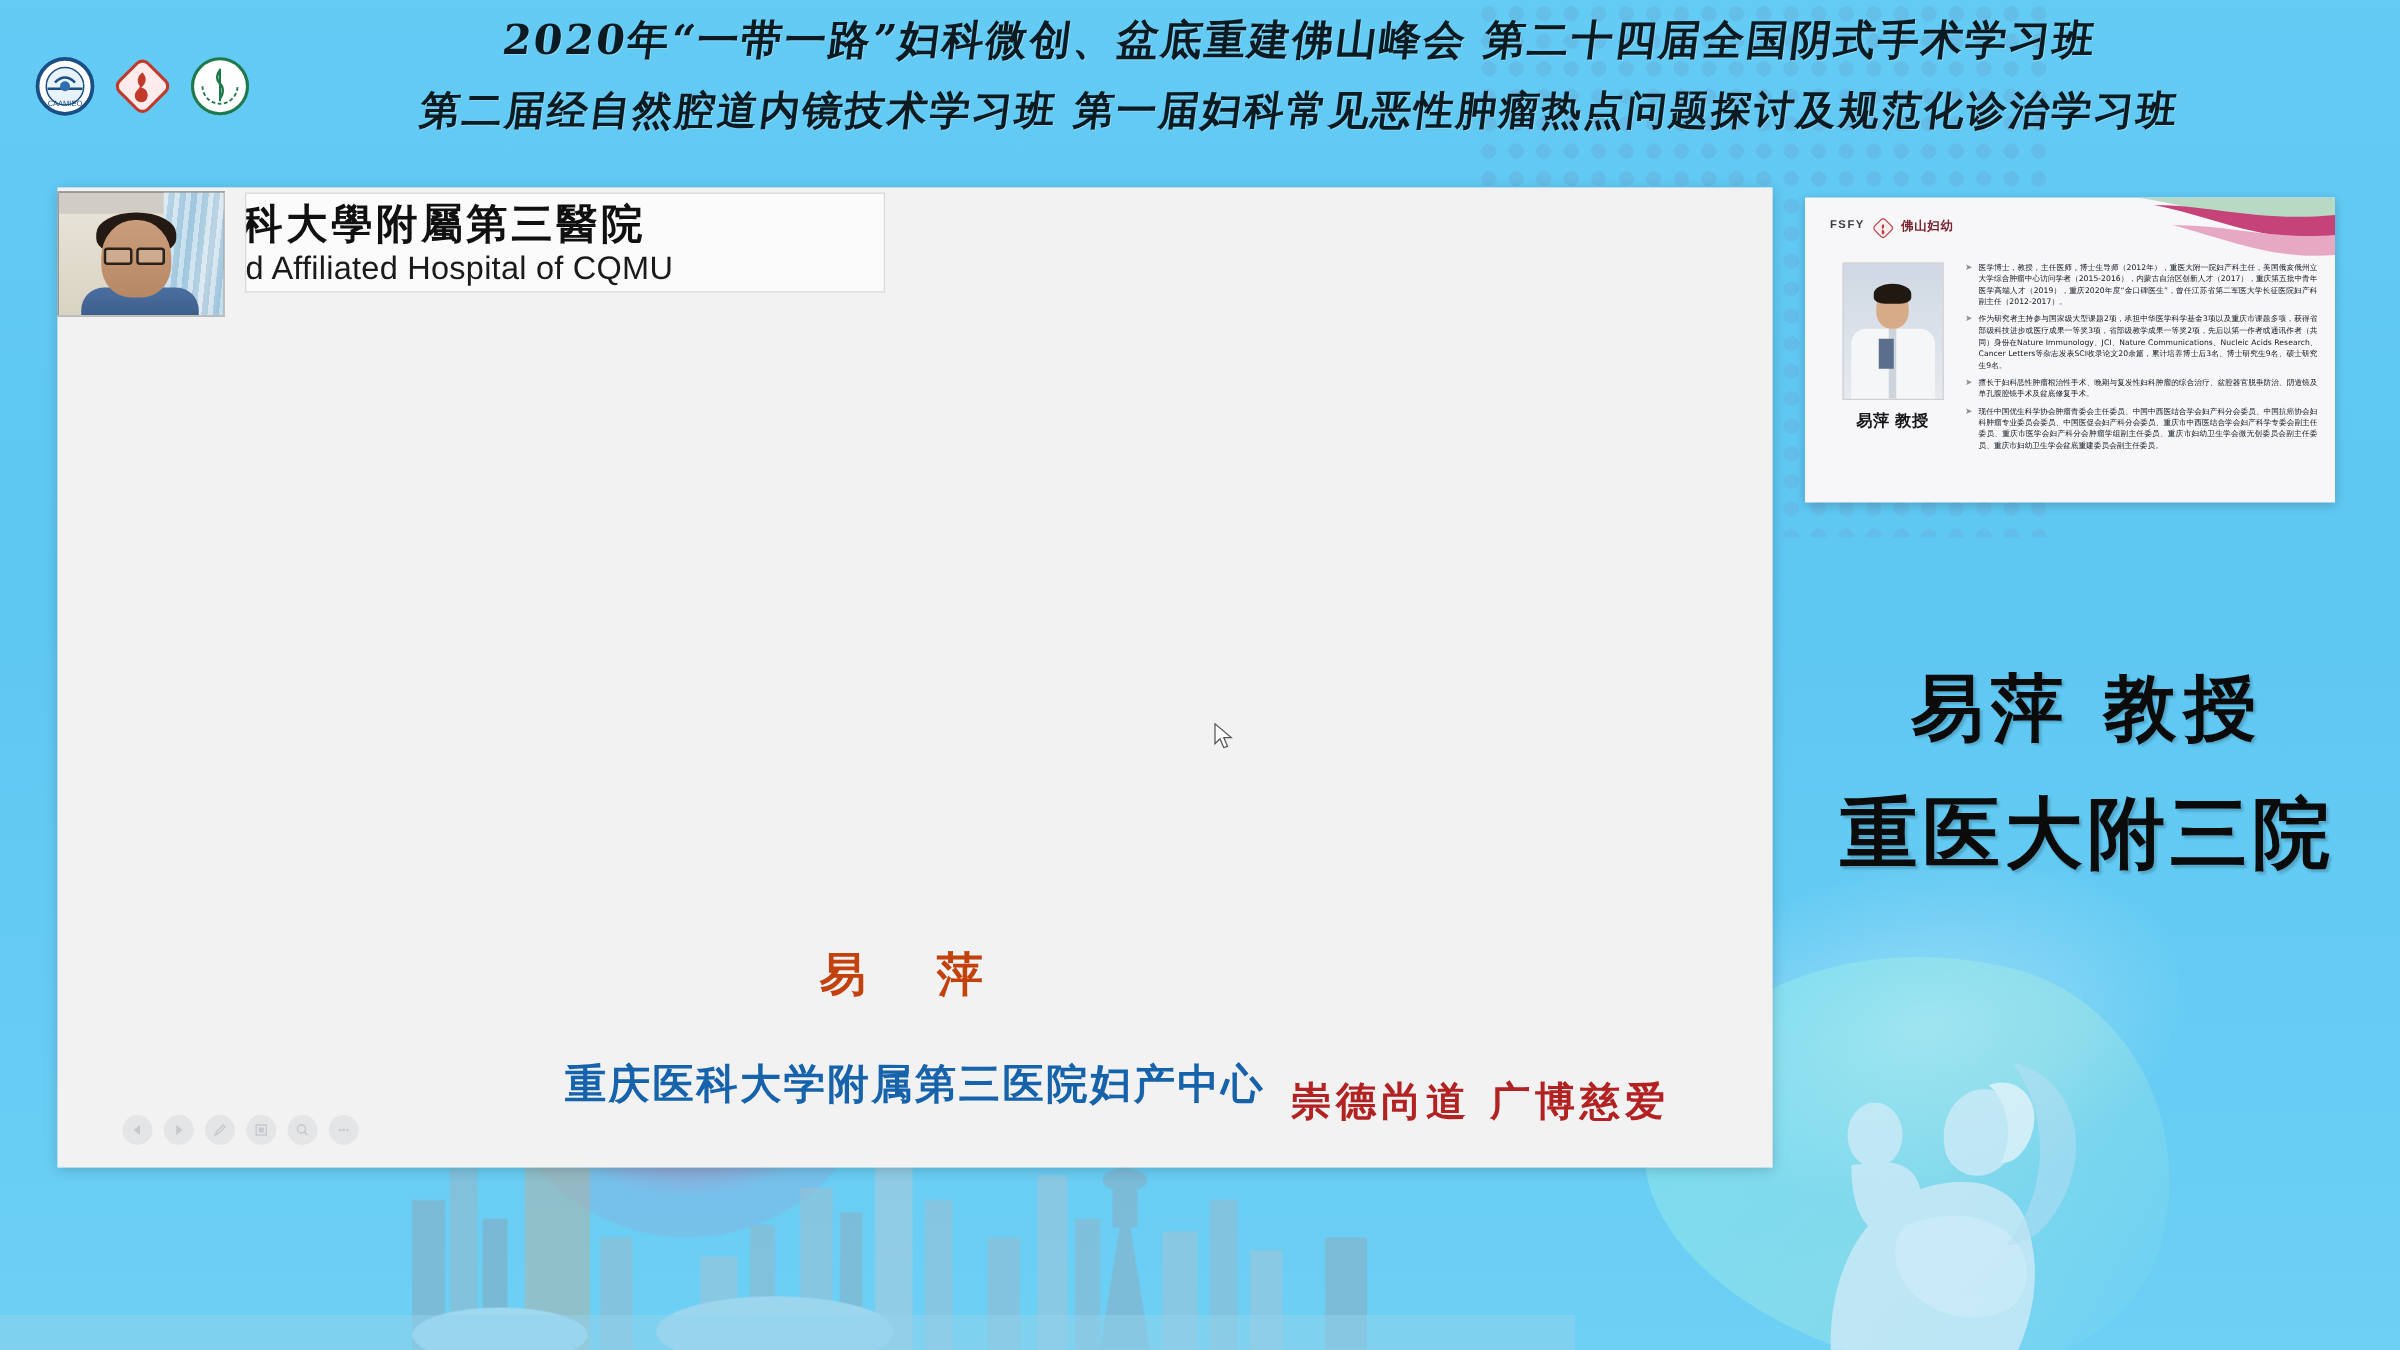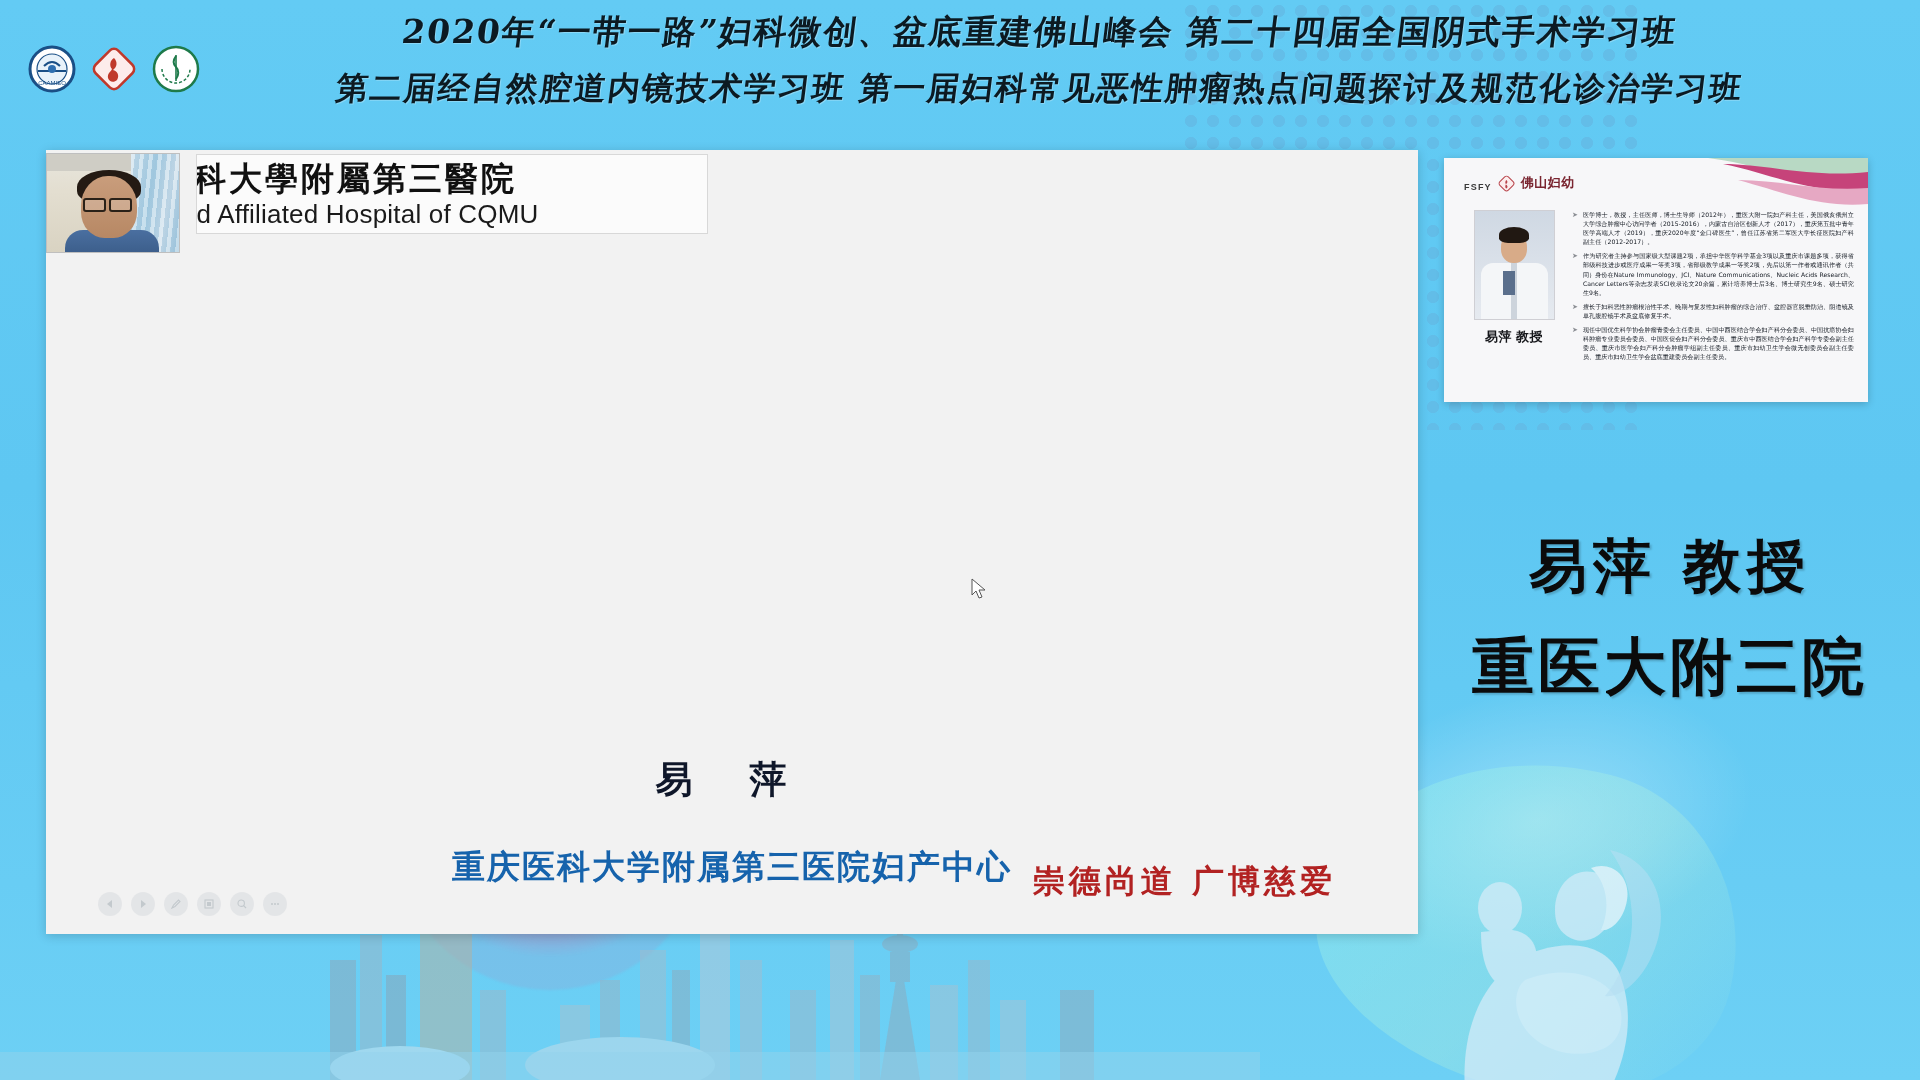--- a/index.html
+++ b/index.html
@@ -81,21 +81,21 @@
     background:#241a13;}
   .webcam .glass{position:absolute;top:44px;width:19px;height:10px;border:2px solid #2a2118;border-radius:3px;background:rgba(255,255,255,.22);}
   .webcam .glass.l{left:36px;} .webcam .glass.r{left:62px;}
   .webcam .body{position:absolute;left:18px;bottom:0;width:94px;height:22px;border-radius:18px 18px 0 0;
     background:linear-gradient(180deg,#4a6fa0,#3d5f8c);}
 
   .slide-title{position:absolute;left:0;top:230px;width:100%;text-align:center;
     font-size:78px;font-weight:700;color:#111;letter-spacing:4px;
     font-family:"DejaVu Sans","Liberation Sans",sans-serif;}
   .slide-author{position:absolute;left:0;top:605px;width:100%;text-align:center;
-    font-size:37px;font-weight:700;color:#0f172a;letter-spacing:22px;
+    font-size:37px;font-weight:700;color:#c2410c;letter-spacing:22px;
     font-family:"DejaVu Sans","Liberation Sans",sans-serif;}
   .slide-org{position:absolute;left:0;top:675px;width:100%;text-align:center;
     font-size:33px;font-weight:700;color:#1663ac;letter-spacing:2px;
     font-family:"DejaVu Sans","Liberation Sans",sans-serif;margin-top:20px;}
   .slide-motto{position:absolute;right:82px;bottom:30px;
     font-size:32px;font-weight:700;color:#b22222;letter-spacing:4px;
     font-family:"DejaVu Serif","Liberation Serif",serif;}
 
   .cursor{position:absolute;left:925px;top:428px;width:16px;height:22px;}
   .cursor svg{width:100%;height:100%;display:block;}
@@ -104,25 +104,25 @@
   .ppt-bar{position:absolute;left:52px;bottom:18px;display:flex;gap:9px;align-items:center;}
   .ppt-btn{width:24px;height:24px;border-radius:50%;background:rgba(215,219,222,.55);
     display:flex;align-items:center;justify-content:center;color:#c2c8cc;font-size:11px;}
   .ppt-btn svg{width:12px;height:12px;display:block;}
 
   
   .biocard{position:absolute;left:1444px;top:158px;width:424px;height:244px;
     background:#f7f7f9;box-shadow:0 2px 8px rgba(0,0,0,.2);overflow:hidden;}
   .bio-wave{position:absolute;right:0;top:0;width:200px;height:78px;overflow:hidden;}
   .bio-wave svg{width:100%;height:100%;display:block;}
-  .bio-logo{position:absolute;left:20px;top:16px;display:flex;align-items:flex-end;gap:6px;}
+  .bio-logo{position:absolute;left:20px;top:16px;display:flex;align-items:flex-start;gap:6px;}
   .bio-logo .fsfy{font-size:9px;font-weight:700;color:#3b3b3b;letter-spacing:1.2px;}
   .bio-logo .mark{width:17px;height:17px;}
   .bio-logo .mark svg{width:100%;height:100%;display:block;}
-  .bio-logo .cn{font-size:13px;font-weight:700;color:#7a2530;letter-spacing:.5px;}
+  .bio-logo .cn{font-size:10px;font-weight:700;color:#7a2530;letter-spacing:.5px;}
   .bio-portrait{position:absolute;left:30px;top:52px;width:79px;height:108px;
     border:1px solid #cfcfd4;overflow:hidden;background:#dfe3ea;}
   .bio-portrait .bg{position:absolute;inset:0;background:linear-gradient(180deg,#cfd8e3,#e6eaf0);}
   .bio-portrait .coat{position:absolute;left:6px;bottom:0;width:67px;height:56px;border-radius:12px 12px 0 0;background:#f4f6f8;}
   .bio-portrait .coat:after{content:"";position:absolute;left:30px;top:0;width:6px;height:56px;background:#cdd4dc;}
   .bio-portrait .shirt{position:absolute;left:28px;bottom:24px;width:12px;height:24px;background:#5a6f8c;}
   .bio-portrait .face{position:absolute;left:26px;top:22px;width:26px;height:30px;border-radius:46%;background:#d8ab88;}
   .bio-portrait .hair{position:absolute;left:24px;top:16px;width:30px;height:16px;border-radius:50% 50% 30% 30%;background:#211812;}
   .bio-name{position:absolute;left:30px;top:170px;width:80px;text-align:center;
     font-size:13px;font-weight:700;color:#15161a;letter-spacing:.5px;}

